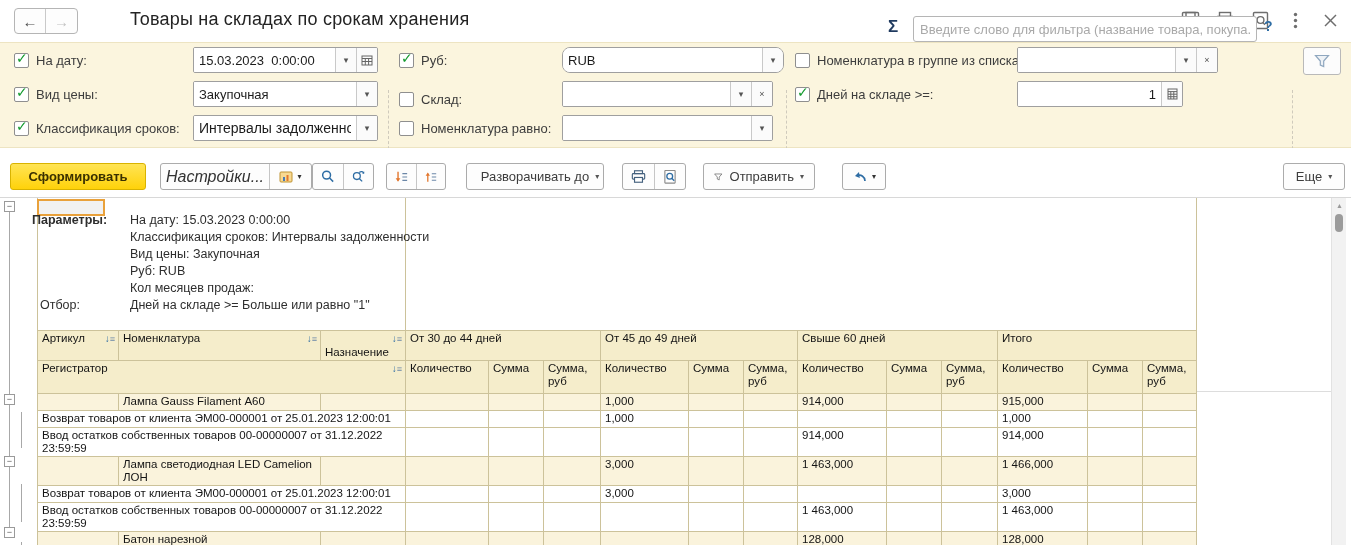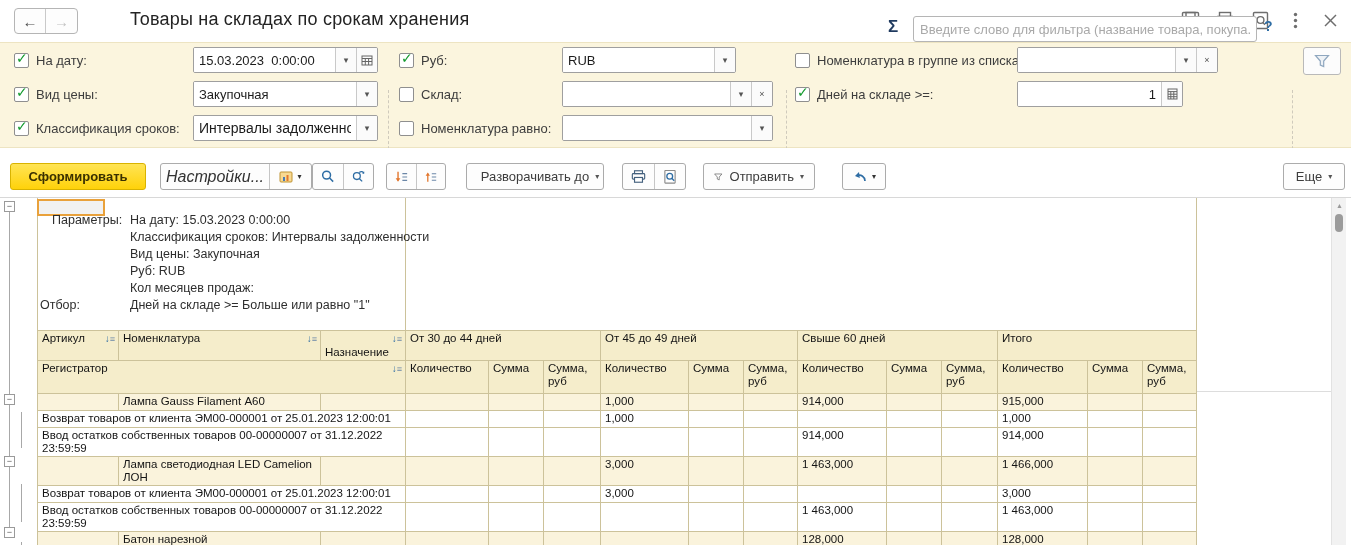--- a/index.html
+++ b/index.html
@@ -161,26 +161,26 @@
   <input class="fld" style="font-size: 14px;" value="Интервалы задолженности">
   <div class="ibtn">▾</div>
 </div>
 
 <div class="frow" style="left:399px; top:47px;">
   <span class="cb">
       <span class="chk">✓</span>
     </span>
   <span class="flabel">Руб:</span>
 </div>
-<div class="ig" style="left:562px; top:47px; width:174px;">
+<div class="ig" style="left:562px; top:47px; width:222px;border-radius:8px;">
   <input class="fld" value="RUB" style="">
   <div class="ibtn">▾</div>
 </div>
 
-<div class="frow" style="left:399px; top:81px;">
+<div class="frow" style="left:399px; top:81px;align-items:flex-end;">
   <span class="cb">
       <span class="chk"></span>
     </span>
   <span class="flabel">Склад:</span>
 </div>
 <div class="ig" style="left:562px; top:81px; width:211px;">
   <input class="fld" value="" style="">
   <div class="ibtn">▾</div>
   <div class="ibtn">×</div>
 </div>
@@ -357,21 +357,21 @@
   <div class="treebox" style="left:4px; top:258px;">−</div>
   <div class="treebox" style="left:4px; top:329px;">−</div>
 
   <div class="vline" style="left:37px; top:0; height:132px;"></div>
   <div class="vline" style="left:405px; top:0; height:132px;"></div>
   <div class="vline" style="left:1196px; top:0; height:132px;"></div>
   <div class="hline" style="left:1196px; top:193px; width:135px;"></div>
 
   <div class="selcell"></div>
 
-  <div class="ptext" style="left:52px; top:14px;">Параметры:</div>
+  <div class="ptext" style="left:32px; top:14px;font-weight:bold;">Параметры:</div>
   <div class="ptext" style="left:130px; top:14px;">
     <div>На дату: 15.03.2023 0:00:00</div>
     <div>Классификация сроков: Интервалы задолженности</div>
     <div>Вид цены: Закупочная</div>
     <div>Руб: RUB</div>
     <div>Кол месяцев продаж:</div>
     <div>Дней на складе &gt;= Больше или равно "1"</div>
   </div>
   <div class="ptext" style="left:40px; top:99px;">Отбор:</div>
 

